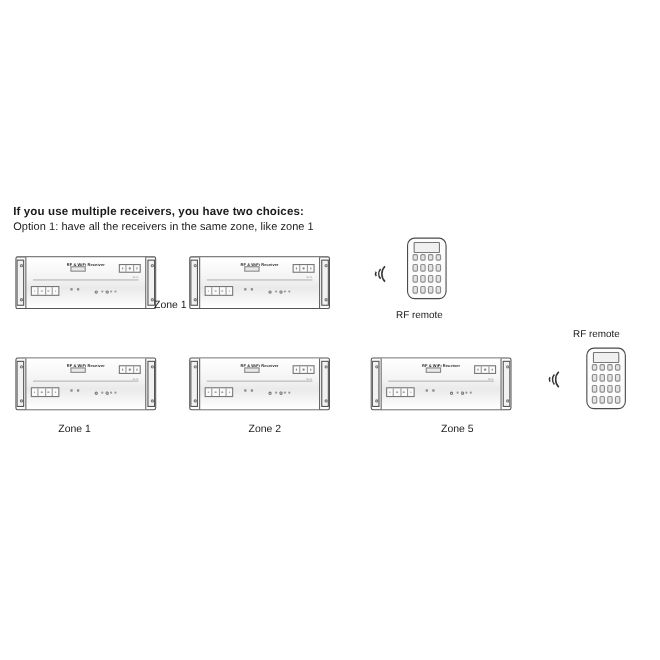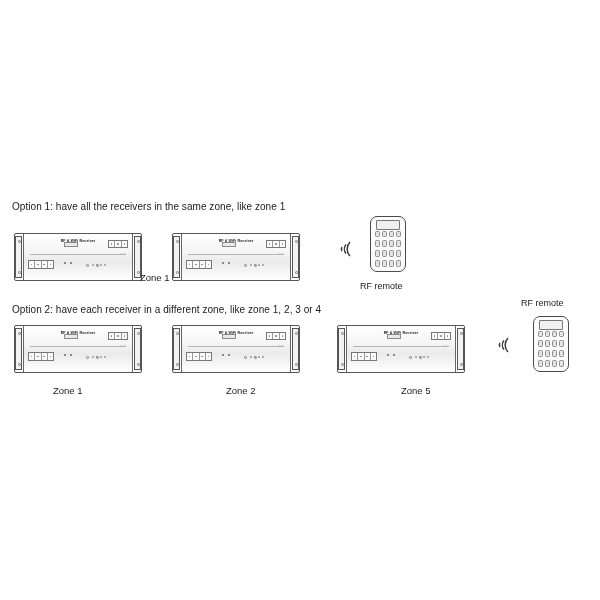--- a/index.html
+++ b/index.html
@@ -223,20 +223,21 @@
   
   .waves {
     position: absolute;
   }
 </style>
 </head>
 <body>
 
 <div id="canvas">
 
+  <div class="txt heading" style="left:12px; top:186px;">If you use multiple receivers, you have two choices:</div>
 
   <div class="txt optline" style="left:12px; top:201px;">Option 1: have all the receivers in the same zone, like zone 1</div>
 
   <div class="device" style="left:14px; top:233px; width:128px; height:48px;">
     <div class="dev-body">
       <div class="dev-title">RF &amp; WiFi Receiver</div>
       <div class="hline" style="left:6px; right:6px; top:20px;"></div>
       <div class="term-block" style="left:4px; top:26px; width:26px; height:9px;">
         <i></i>
           <i></i>
@@ -321,21 +322,20 @@
         <b></b>
         <b></b>
       <b></b>
         <b></b>
         <b></b>
         <b></b>
     </div>
   </div>
   <div class="txt remote-label" style="left:360px; top:281px;">RF remote</div>
 
-  <div class="txt optline" style="left:12px; top:304px;">Option 2: have each receiver in a different zone, like zone 1, 2, 3 or 4</div>
 
   <div class="device" style="left:14px; top:325px; width:128px; height:48px;">
     <div class="dev-body">
       <div class="dev-title">RF &amp; WiFi Receiver</div>
       <div class="hline" style="left:6px; right:6px; top:20px;"></div>
       <div class="term-block" style="left:4px; top:26px; width:26px; height:9px;">
         <i></i>
           <i></i>
           <i></i>
           <i></i>

